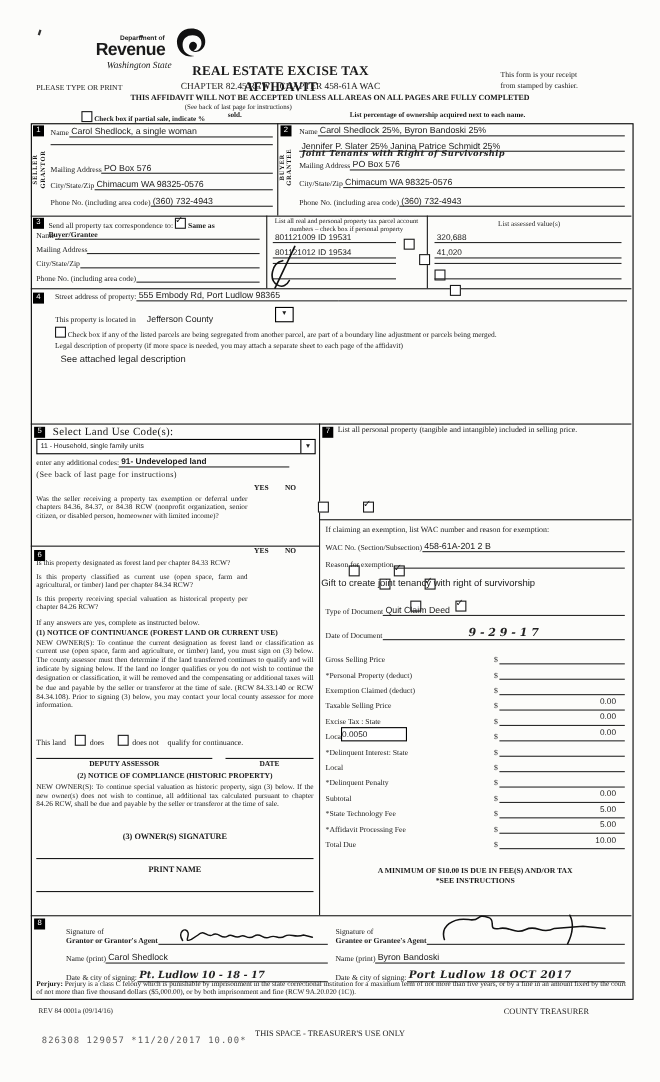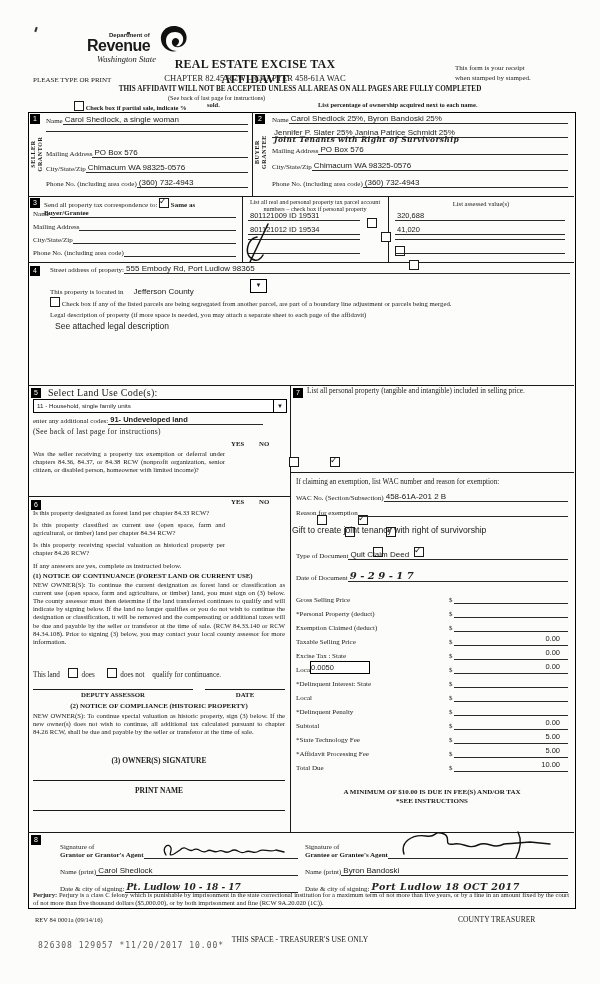--- a/index.html
+++ b/index.html
@@ -46,21 +46,21 @@
       <svg width="34" height="32" viewBox="0 0 34 32">
         <path d="M17 2 C8 2 3 9 4 16 C5 24 12 29 20 27 C14 27 9 23 9 17 C9 11 13 8 18 8 C24 8 27 12 26 17 C25 21 22 23 19 22 C22 20 23 17 21 15 C19 13 16 14 15 17 C14 21 18 24 22 23 C28 22 31 16 29 10 C27 4 22 2 17 2 Z" fill="#111"></path>
       </svg>
     </span>
   </div>
 
   <div class="s b c" style="left:150px;top:57px;width:210px;font-size:12px;letter-spacing:.2px;">REAL ESTATE EXCISE TAX AFFIDAVIT</div>
   <div class="s" style="left:33px;top:76px;font-size:7px;">PLEASE TYPE OR PRINT</div>
   <div class="s c" style="left:150px;top:73px;width:210px;font-size:8.5px;">CHAPTER 82.45 RCW – CHAPTER 458-61A WAC</div>
   <div class="s" style="left:455px;top:64px;font-size:7px;">This form is your receipt</div>
-  <div class="s" style="left:455px;top:74px;font-size:7px;">when stamped by stamped.</div>
+  <div class="s" style="left:455px;top:74px;font-size:7px;">from stamped by cashier.</div>
   <div class="s b c" style="left:45px;top:85px;width:510px;font-size:7.2px;">THIS AFFIDAVIT WILL NOT BE ACCEPTED UNLESS ALL AREAS ON ALL PAGES ARE FULLY COMPLETED</div>
   <div class="s" style="left:168px;top:94px;font-size:6.3px;">(See back of last page for instructions)</div>
 
   <div class="s" style="left:74px;top:101px;font-size:6.5px;">
     <span class="cb"></span>
     <span class="b">Check box if partial sale, indicate %</span>
   </div>
   <div class="s b" style="left:207px;top:101px;font-size:6.5px;">sold.</div>
   <div class="s b" style="left:318px;top:101px;font-size:6.5px;">List percentage of ownership acquired next to each name.</div>
 
@@ -290,21 +290,21 @@
   </div>
   <div class="s typed" style="left:292px;top:525px;font-size:8.6px;">Gift to create joint tenancy with right of survivorship</div>
 
   
   <div class="row" style="left:296px;top:550px;width:272px;">
     <span class="lbl">Type of Document</span>
     <span class="fill typed v8">Quit Claim Deed</span>
   </div>
   <div class="row" style="left:296px;top:566px;width:272px;height:16px;">
     <span class="lbl">Date of Document</span>
-    <span class="fill hand" style="font-size:10px;">9 - 2 9 - 1 7</span>
+    <span class="fill hand" style="font-size:10px;text-align:center;">9 - 2 9 - 1 7</span>
   </div>
 
   
   <div class="s" style="left:296px;top:590px;width:272px;">
     <div class="mrow">
         <span class="mlabel">Gross Selling Price</span>
         <span class="dollar">$</span>
         <span class="mfill"><span class="mval"></span></span>
       </div>
     <div class="mrow">

